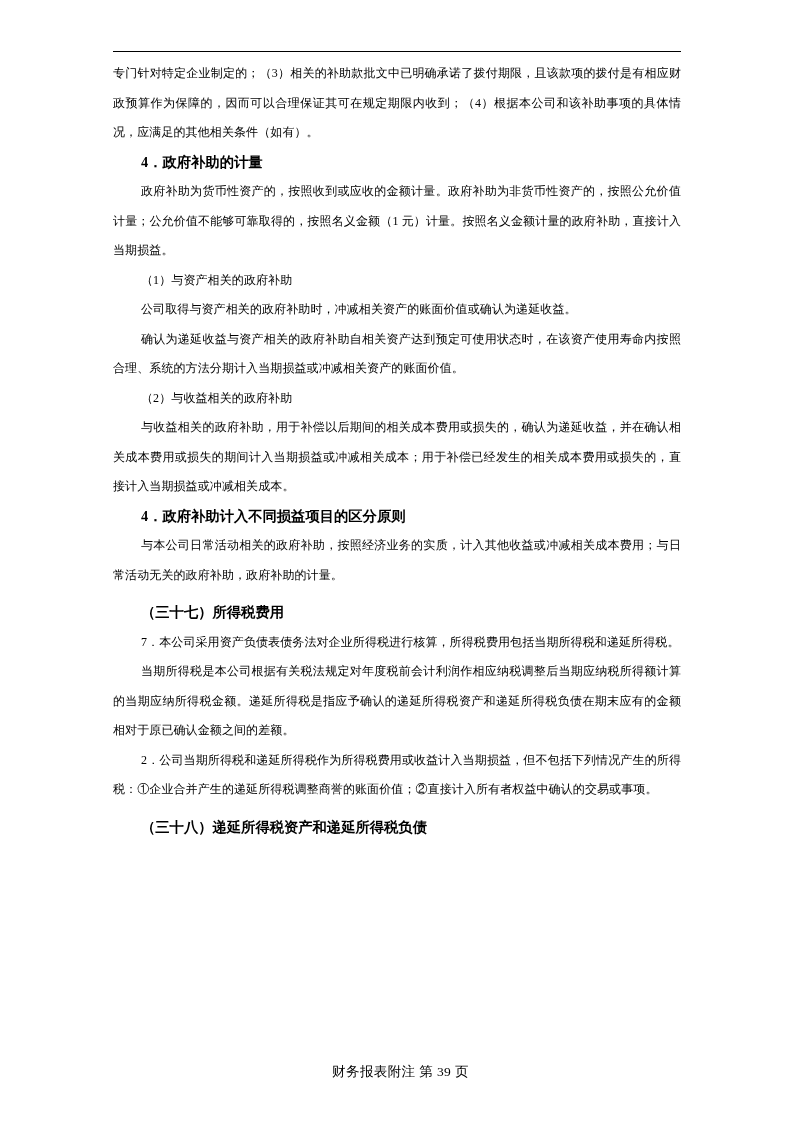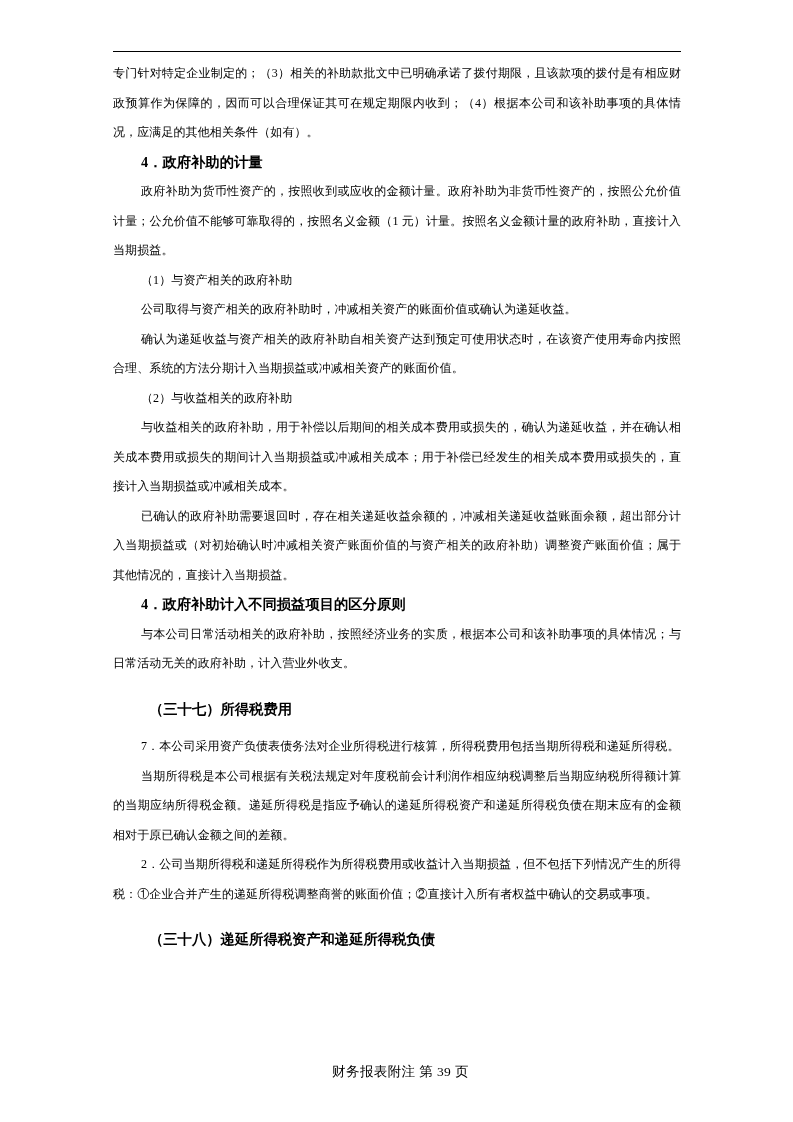--- a/index.html
+++ b/index.html
@@ -51,21 +51,21 @@
     text-indent: 28px;
   }
   p.heading {
     margin: 0;
     font-size: 14.3px;
     line-height: 29.5px;
     font-weight: bold;
     text-indent: 28px;
   }
   p.section-heading {
-    margin: 8px;
+    margin: 0;
     font-size: 14.3px;
     line-height: 29.5px;
     font-weight: bold;
     text-indent: 28px;
   }
   .gap-sm { height: 8px; }
   .footer {
     position: absolute;
     left: 0;
     right: 0;
@@ -87,23 +87,22 @@
 
     <div class="body-block">
       <p class="para">专门针对特定企业制定的；（3）相关的补助款批文中已明确承诺了拨付期限，且该款项的拨付是有相应财政预算作为保障的，因而可以合理保证其可在规定期限内收到；（4）根据本公司和该补助事项的具体情况，应满足的其他相关条件（如有）。</p>
       <p class="heading">4．政府补助的计量</p>
       <p class="para indent">政府补助为货币性资产的，按照收到或应收的金额计量。政府补助为非货币性资产的，按照公允价值计量；公允价值不能够可靠取得的，按照名义金额（1 元）计量。按照名义金额计量的政府补助，直接计入当期损益。</p>
       <p class="para indent">（1）与资产相关的政府补助</p>
       <p class="para indent">公司取得与资产相关的政府补助时，冲减相关资产的账面价值或确认为递延收益。</p>
       <p class="para indent">确认为递延收益与资产相关的政府补助自相关资产达到预定可使用状态时，在该资产使用寿命内按照合理、系统的方法分期计入当期损益或冲减相关资产的账面价值。</p>
       <p class="para indent">（2）与收益相关的政府补助</p>
       <p class="para indent">与收益相关的政府补助，用于补偿以后期间的相关成本费用或损失的，确认为递延收益，并在确认相关成本费用或损失的期间计入当期损益或冲减相关成本；用于补偿已经发生的相关成本费用或损失的，直接计入当期损益或冲减相关成本。</p>
-      <p class="para indent">已确认的政府补助需要退回时，存在相关递延收益余额的，冲减相关递延收益账面余额，超出部分计入当期损益或（对初始确认时冲减相关资产账面价值的与资产相关的政府补助）调整资产账面价值；属于其他情况的，直接计入当期损益。</p>
       <p class="heading">4．政府补助计入不同损益项目的区分原则</p>
-      <p class="para indent">与本公司日常活动相关的政府补助，按照经济业务的实质，根据本公司和该补助事项的具体情况；与日常活动无关的政府补助，计入营业外收支。</p>
+      <p class="para indent">与本公司日常活动相关的政府补助，按照经济业务的实质，计入其他收益或冲减相关成本费用；与日常活动无关的政府补助，政府补助的计量。</p>
       <div class="gap-sm"></div>
       <p class="section-heading">（三十七）所得税费用</p>
       <p class="para indent">7．本公司采用资产负债表债务法对企业所得税进行核算，所得税费用包括当期所得税和递延所得税。</p>
       <p class="para indent">当期所得税是本公司根据有关税法规定对年度税前会计利润作相应纳税调整后当期应纳税所得额计算的当期应纳所得税金额。递延所得税是指应予确认的递延所得税资产和递延所得税负债在期末应有的金额相对于原已确认金额之间的差额。</p>
       <p class="para indent">2．公司当期所得税和递延所得税作为所得税费用或收益计入当期损益，但不包括下列情况产生的所得税：①企业合并产生的递延所得税调整商誉的账面价值；②直接计入所有者权益中确认的交易或事项。</p>
       <div class="gap-sm"></div>
       <p class="section-heading">（三十八）递延所得税资产和递延所得税负债</p>
     </div>
   </div>
 

